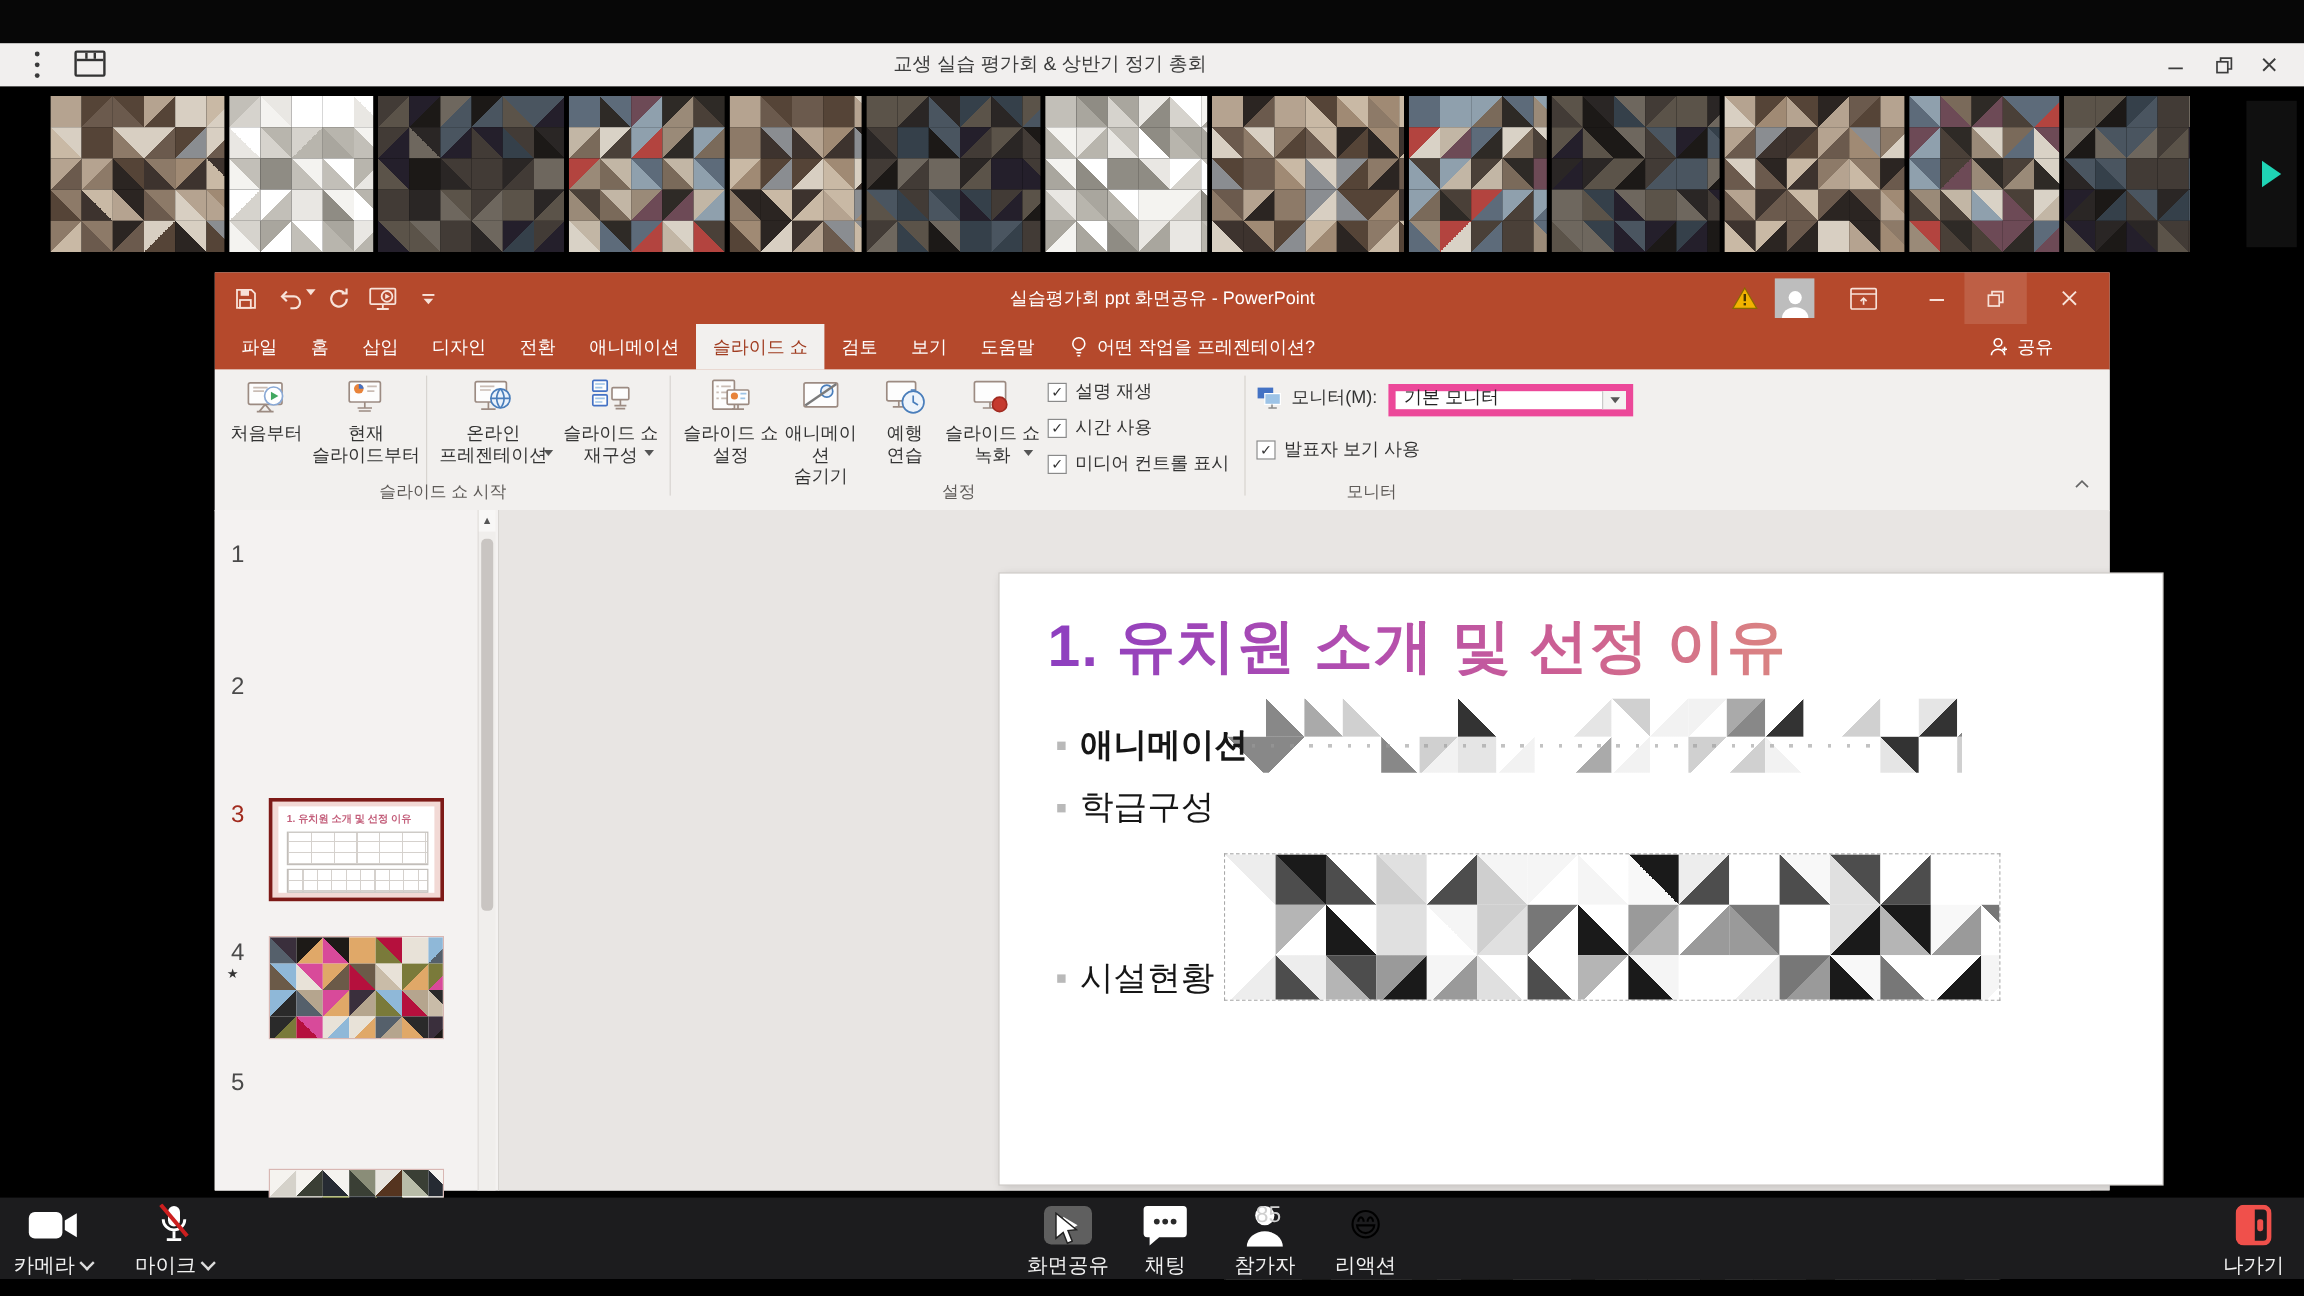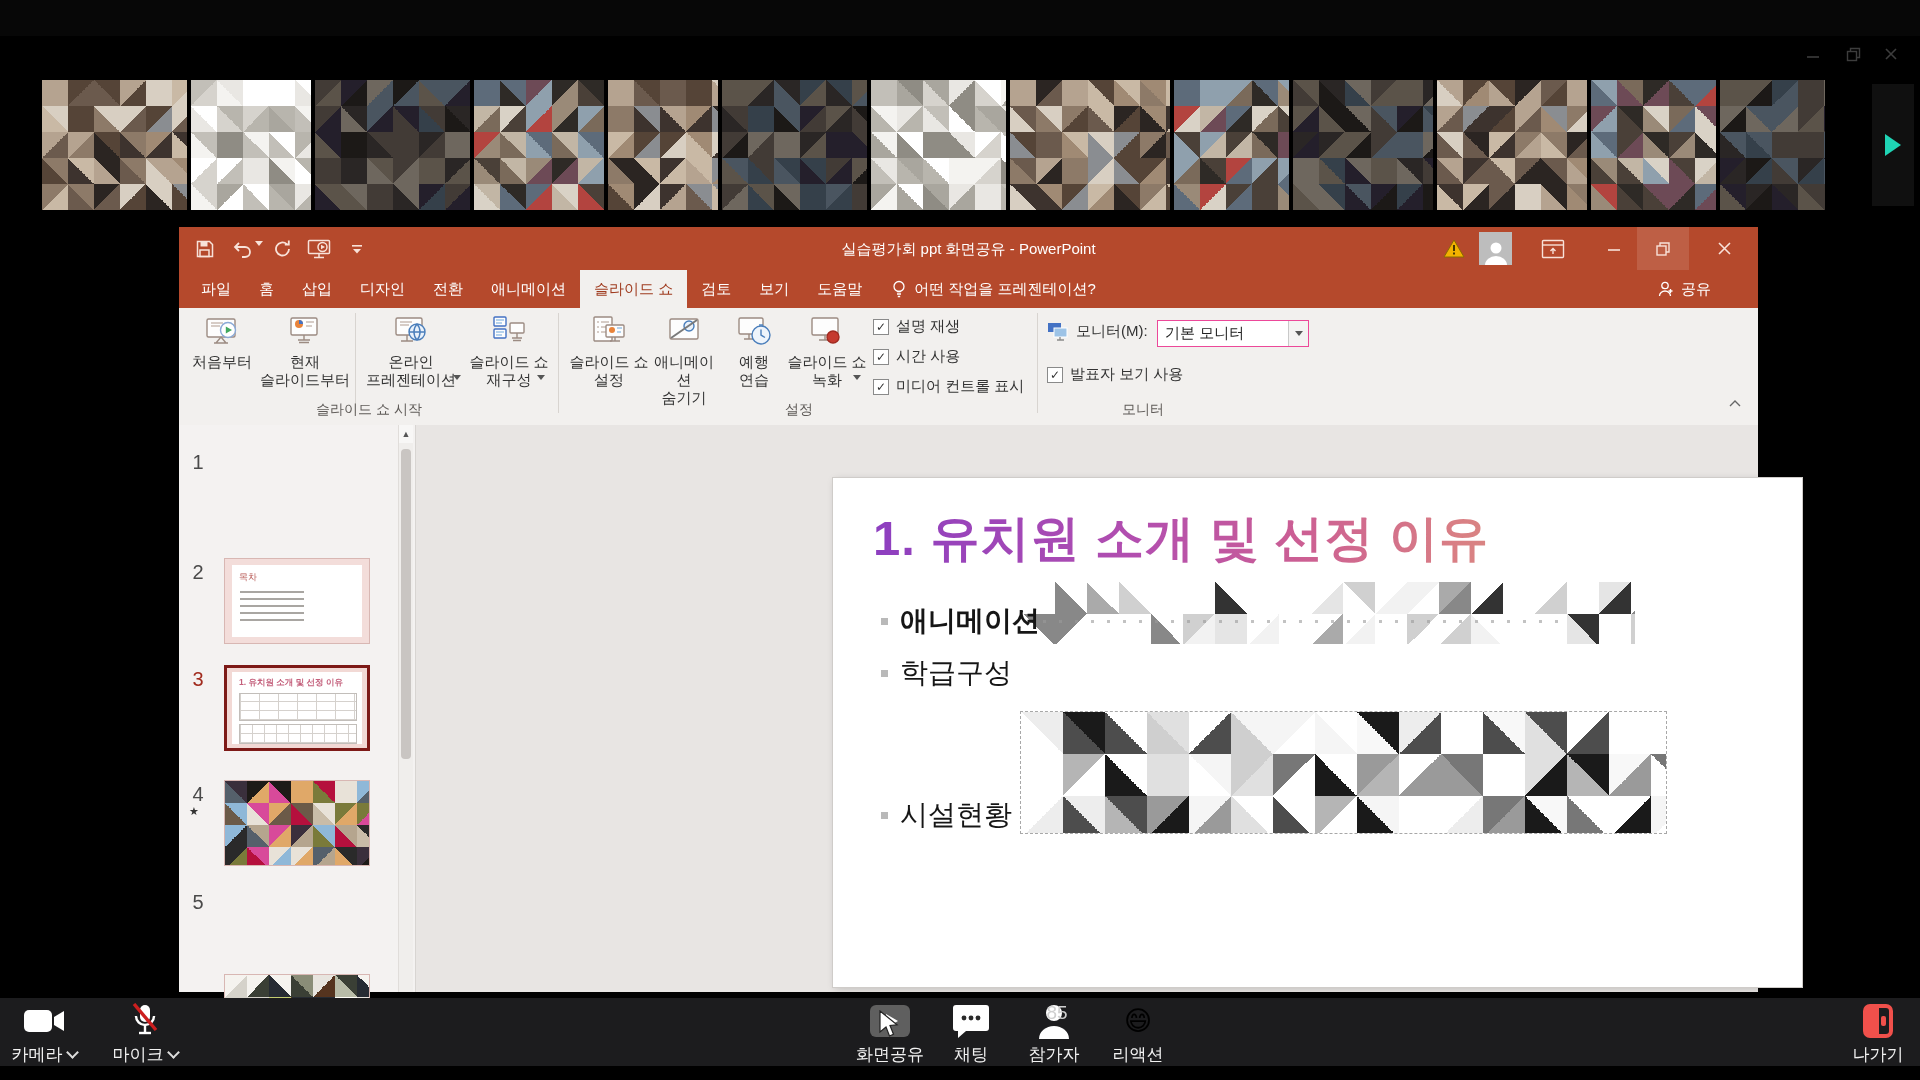--- a/index.html
+++ b/index.html
@@ -42,22 +42,22 @@
   .ribbon{left:0;top:81px;width:1579px;height:117px;background:#f2f0ee;border-bottom:1px solid #d3cfcb;}
   .rsep{top:5px;width:1px;height:100px;background:#d8d4d0;}
   .rbtn{top:5px;display:flex;flex-direction:column;align-items:center;cursor:pointer;}
   .rbtn .lbl{margin-top:2px;font-size:15px;line-height:18px;color:#333;text-align:center;white-space:pre-line;}
   .glabel{top:93px;font-size:14px;color:#5f5b58;transform:translateX(-50%);white-space:nowrap;}
   .cbrow{display:flex;align-items:center;gap:7px;cursor:pointer;}
   .cb{width:16px;height:16px;background:#fff;border:1px solid #8a8a8a;box-sizing:border-box;
       display:flex;align-items:center;justify-content:center;font-size:12px;color:#333;}
   .cbl{font-size:15px;color:#333;white-space:nowrap;}
   .dd{width:0;height:0;border-left:4px solid transparent;border-right:4px solid transparent;border-top:5px solid #555;}
-  .mon-dd{left:978px;top:12px;width:152px;height:27px;background:#fff;border:1px solid #ec4899;box-sizing:border-box;
-          display:flex;align-items:center;cursor:pointer;}
+  .mon-dd{left:978px;top:12px;width:204px;height:27px;background:#fff;border:6px solid #ec4899;box-sizing:border-box;
+          display:flex;align-items:flex-end;cursor:pointer;}
   .mon-dd .val{flex:1;padding-left:7px;font-size:15px;color:#222;}
   .mon-dd .btn{width:19px;height:100%;border-left:1px solid #c9c9c9;display:flex;align-items:center;justify-content:center;background:#f4f3f2;}
   .collapse{left:1544px;top:88px;width:24px;height:18px;color:#666;font-size:12px;text-align:center;cursor:pointer;}
   
   .content{left:0;top:198px;width:1579px;height:567px;background:#e8e5e3;}
   .thumbs{left:0;top:0;width:237px;height:567px;background:#f4f2f1;border-right:1px solid #d8d5d2;box-sizing:border-box;}
   .tnum{left:8px;width:22px;font-size:20px;color:#4a4a4a;text-align:center;}
   .thumb{left:45px;width:146px;height:86px;background:#fff;border:1px solid #c6c2bf;box-sizing:border-box;cursor:pointer;overflow:hidden;}
   .thumb.sel{border:3px solid #7d1a17;}
   .tscroll{left:219px;top:0;width:15px;height:567px;background:#f0eeec;border-left:1px solid #e0ddda;box-sizing:border-box;}
@@ -83,20 +83,29 @@
   .pcount{position:absolute;font-size:19px;color:#cfcfcf;}
   .emoji{font-size:27px;line-height:34px;}
 </style>
 </head>
 <body>
 
 <div id="root">
 
   <div class="abs topstrip"></div>
 
+  <div class="abs appbar">
+    <div class="abs kebab" style="position:absolute;">
+        <i></i>
+        <i></i>
+        <i></i>
+      </div>
+    <div class="gallery" style="position:absolute;"></div>
+    <div class="abs app-title">교생 실습 평가회 &amp; 상반기 정기 총회</div>
+  </div>
   <div class="abs wbtn" style="left:1794px;">
     <svg width="14" height="14" viewBox="0 0 14 14">
         <line x1="1" y1="10" x2="13" y2="10" stroke="#3d3d3d" stroke-width="1.6"></line>
       </svg>
   </div>
   <div class="abs wbtn" style="left:1834px;">
     <svg width="15" height="15" viewBox="0 0 15 15" fill="none" stroke="#3d3d3d" stroke-width="1.4">
       <rect x="1.5" y="4.5" width="9" height="9"></rect>
         <path d="M4.5 4.5v-3h9v9h-3"></path>
       </svg>
@@ -742,25 +751,20 @@
           </svg>
       </div>
     </div>
 
     <div class="abs content">
 
       <div class="abs thumbs">
         <div class="abs tnum" style="top:26px">1</div>
 
         <div class="abs tnum" style="top:136px">2</div>
-        <div class="abs thumb" style="top:133px;border:1px solid #d8b7b3;background:#f3ddda;">
-          <div style="position:absolute;left:7px;top:6px;right:7px;bottom:6px;background:#fff;"></div>
-          <div style="position:absolute;left:14px;top:12px;font-size:9px;color:#b5534f;">목차</div>
-          <div style="position:absolute;left:15px;top:32px;width:64px;height:2px;background:#a9a6a2;box-shadow:0 7px #a9a6a2,0 14px #a9a6a2, 0 21px #a9a6a2,0 28px #a9a6a2;"></div>
-        </div>
 
         <div class="abs tnum" style="top:243px;color:#a12b1e">3</div>
         <div class="abs thumb sel" style="top:240px;background:#f2d9d5;">
           <div style="position:absolute;left:5px;top:4px;right:5px;bottom:4px;background:#fff;"></div>
           <div style="position:absolute;left:12px;top:9px;font-size:8.5px;font-weight:bold;color:#c4607c;white-space:nowrap;">1. 유치원 소개 및 선정 이유</div>
           <div style="position:absolute;left:12px;top:25px;width:116px;height:26px;border:1px solid #c2beba;background-image:repeating-linear-gradient(90deg,#d5d1cd 0 1px,transparent 1px 19px),repeating-linear-gradient(0deg,#d5d1cd 0 1px,transparent 1px 9px);"></div>
           <div style="position:absolute;left:12px;top:56px;width:116px;height:18px;border:1px solid #c2beba;background-image:repeating-linear-gradient(90deg,#d5d1cd 0 1px,transparent 1px 12px),repeating-linear-gradient(0deg,#d5d1cd 0 1px,transparent 1px 9px);"></div>
         </div>
 
         <div class="abs tnum" style="top:358px">4</div>

